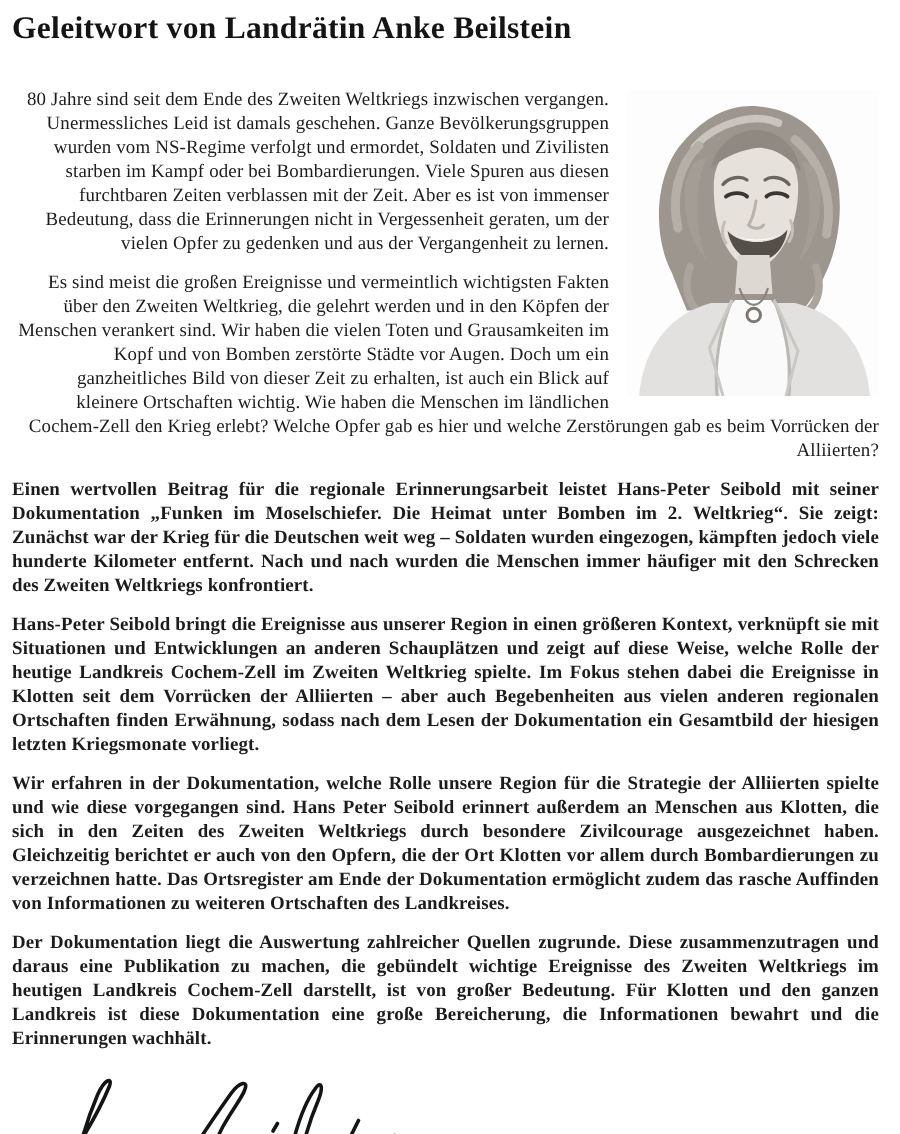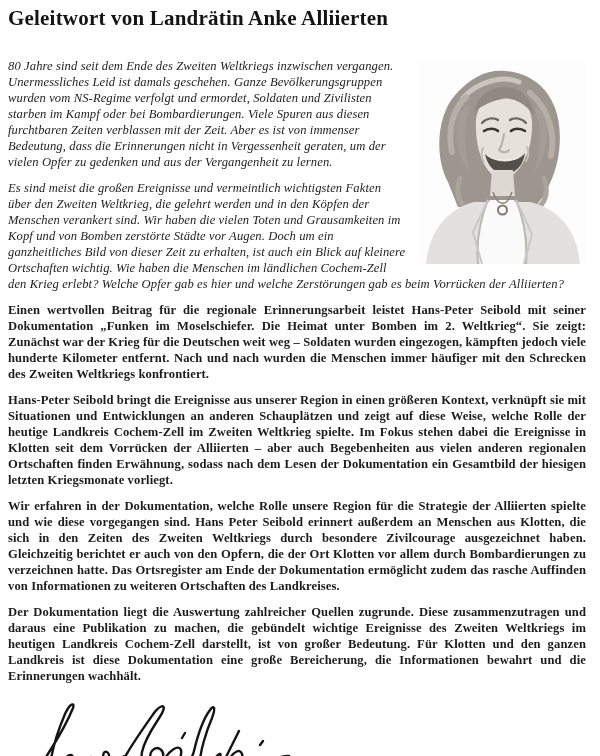--- a/index.html
+++ b/index.html
@@ -32,34 +32,34 @@
     margin: 2px 0 10px 12px;
   }
   .portrait svg { display: block; width: 100%; height: 100%; }
   p.body-par {
     font-size: 12.6px;
     line-height: 16px;
     letter-spacing: 0.1px;
     margin: 0 0 10px 0;
     color: #1c1c1c;
   }
-  p.align-left  { text-align: left; font-style: italic; }
+  p.align-left  { text-align: right; }
   p.align-just  { text-align: justify; font-weight: bold; }
   .signature-block {
     clear: left;
     margin: 16px 0 0 6px;
   }
   .signature-block svg { display: block; }
 </style>
 </head>
 <body>
 
 <div class="page">
 
-  <h1 class="page-title">Geleitwort von Landrätin Anke Alliierten</h1>
+  <h1 class="page-title">Geleitwort von Landrätin Anke Beilstein</h1>
 
   <div class="portrait">
     <svg viewBox="0 0 168 204" xmlns="http://www.w3.org/2000/svg">
       <rect width="168" height="204" fill="#fdfdfd"></rect>
 
       <path d="M30,122 C16,96 19,54 38,34 C53,17 70,9 88,11 C111,13 129,26 137,48 C145,69 143,101 132,123 C128,133 122,141 117,147 L40,147 C36,137 33,130 30,122 Z" fill="#9c968f"></path>
       <path d="M45,38 C60,21 86,15 101,22" stroke="#c9c4be" stroke-width="5" fill="none" stroke-linecap="round"></path>
       <path d="M34,92 C29,71 35,49 48,37" stroke="#b5afa8" stroke-width="6" fill="none" stroke-linecap="round"></path>
       <path d="M133,96 C138,72 129,47 112,33" stroke="#b5afa8" stroke-width="6" fill="none" stroke-linecap="round"></path>
       <path d="M42,118 C38,130 40,140 46,146" stroke="#aaa49d" stroke-width="5" fill="none" stroke-linecap="round"></path>

